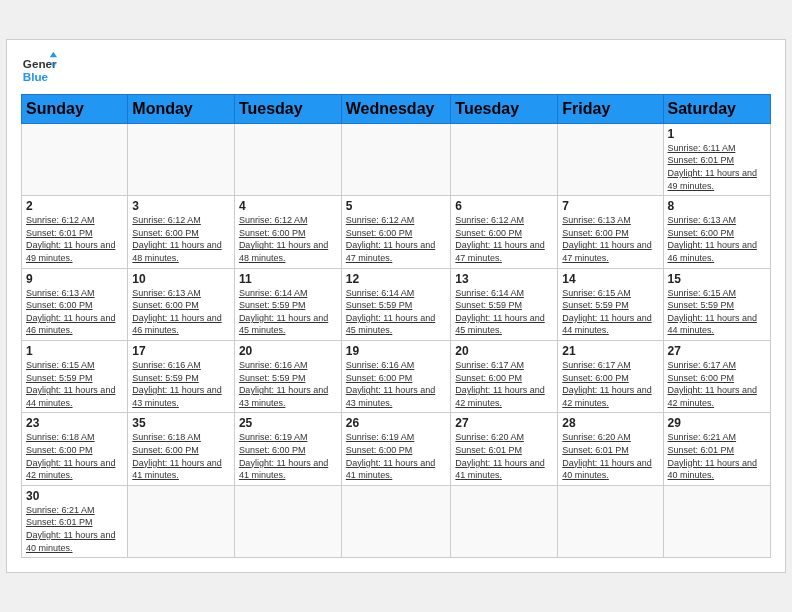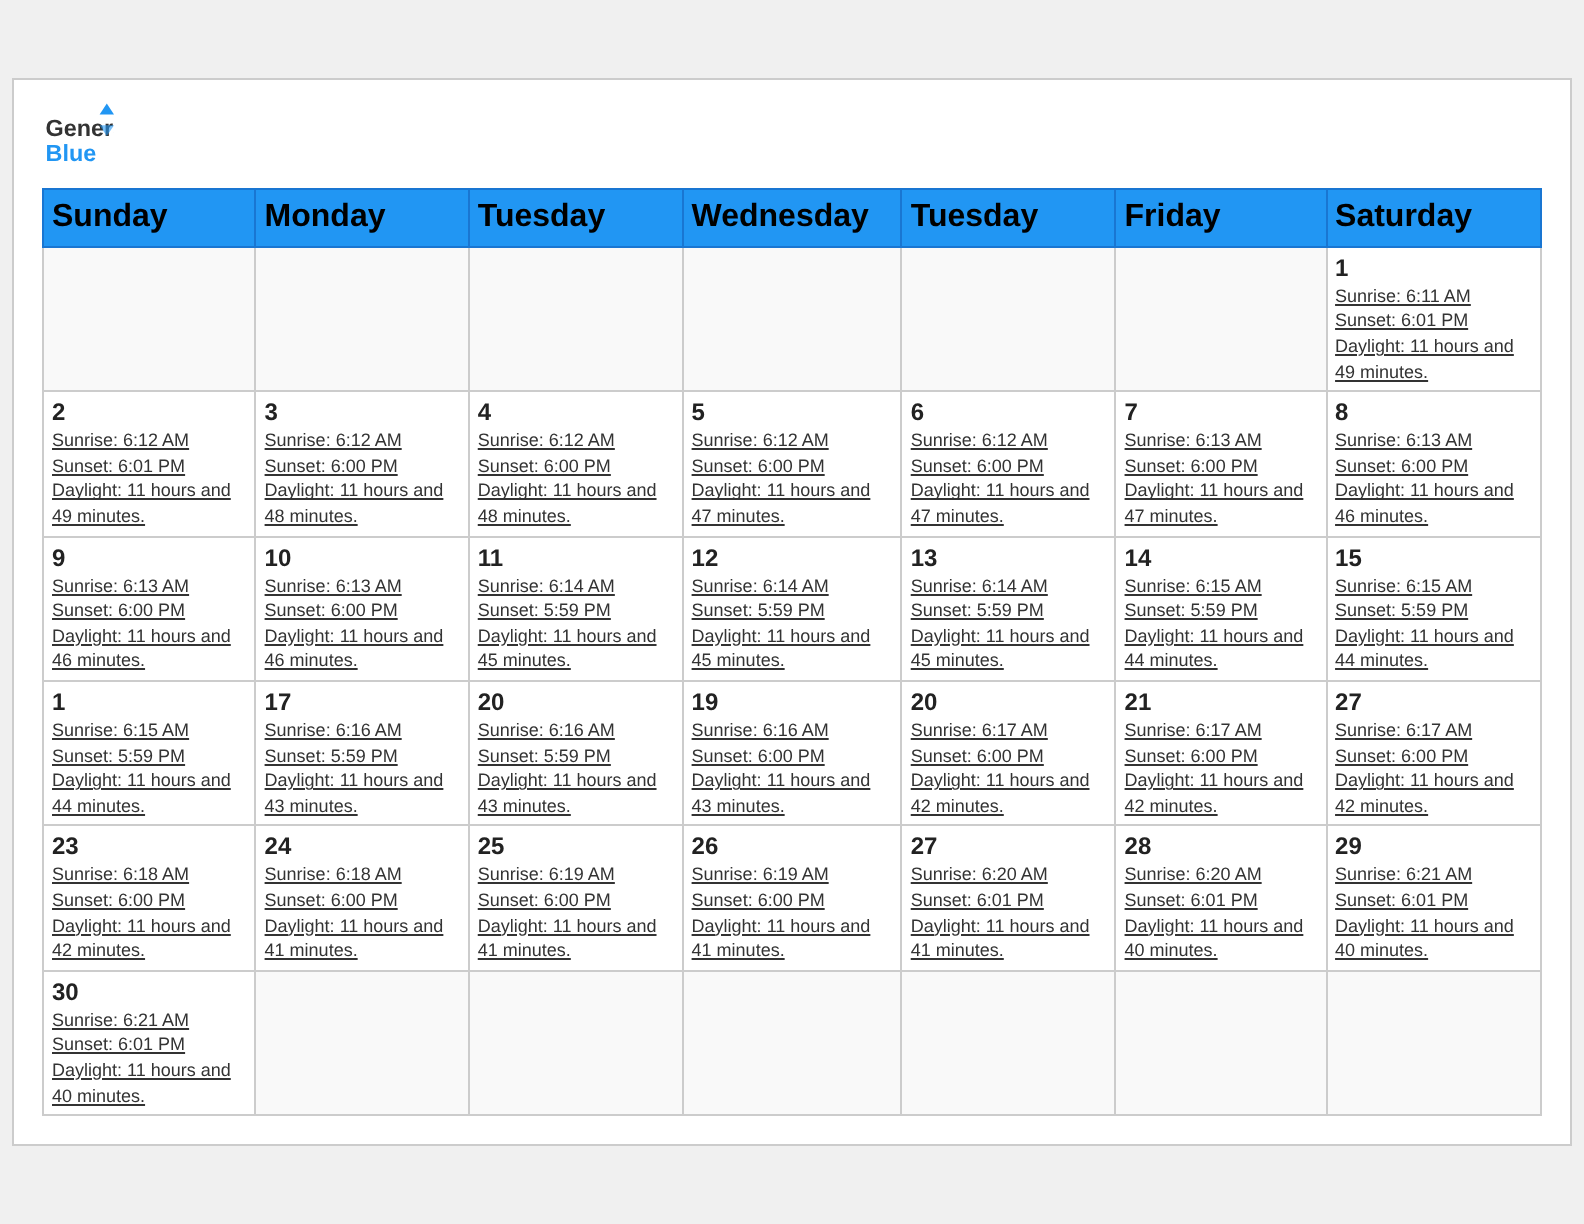--- a/index.html
+++ b/index.html
@@ -272,21 +272,21 @@
       </td>
         </tr>
         <tr>
           <td>
         <span class="day-number">23</span>
         <div class="day-info">
           Sunrise: 6:18 AM<br>Sunset: 6:00 PM<br>Daylight: 11 hours and 42 minutes.
         </div>
       </td>
           <td>
-        <span class="day-number">24</span>
+        <span class="day-number">35</span>
         <div class="day-info">
           Sunrise: 6:18 AM<br>Sunset: 6:00 PM<br>Daylight: 11 hours and 41 minutes.
         </div>
       </td>
           <td>
         <span class="day-number">25</span>
         <div class="day-info">
           Sunrise: 6:19 AM<br>Sunset: 6:00 PM<br>Daylight: 11 hours and 41 minutes.
         </div>
       </td>

